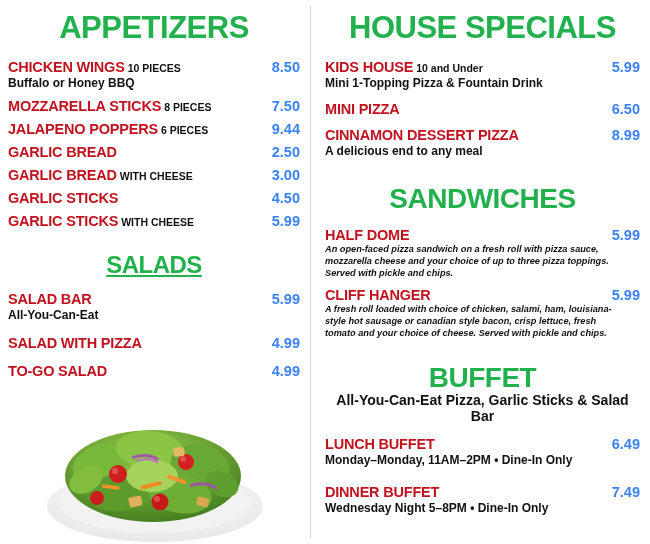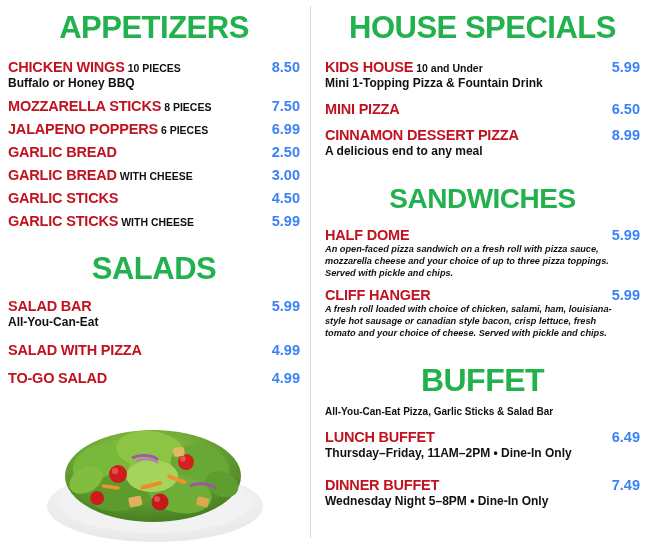--- a/index.html
+++ b/index.html
@@ -39,24 +39,24 @@
     padding: 8px 10px 8px 14px;
   }
   .section-title {
     color: #22b14c;
     font-weight: bold;
     text-align: center;
     letter-spacing: -0.5px;
     line-height: 1;
   }
   .title-appetizers { font-size: 31px; margin: 4px 0 16px 0; }
-  .title-salads { font-size: 31px; margin: 24px 0 14px 0; }
+  .title-salads { font-size: 24px; margin: 24px 0 14px 0; text-decoration: underline; }
   .title-house { font-size: 31px; margin: 4px 0 16px 0; }
   .title-sandwiches { font-size: 28px; margin: 26px 0 14px 0; }
-  .title-buffet { font-size: 32px; margin: 24px 0 10px 0; }
+  .title-buffet { font-size: 28px; margin: 24px 0 0 0; }
 
   .item {
     margin-bottom: 7px;
   }
   .item-row {
     display: flex;
     align-items: flex-start;
     justify-content: space-between;
   }
   .item-name {
@@ -88,23 +88,24 @@
     line-height: 1.25;
   }
   .item-desc.italic {
     font-style: italic;
     font-weight: bold;
     font-size: 9.2px;
     max-width: 295px;
     line-height: 1.3;
   }
   .buffet-sub {
+    text-align: center;
     color: #111;
     font-weight: bold;
-    font-size: 10px;
+    font-size: 14px;
     margin: 0 0 12px 0;
   }
   .salad-image {
     position: absolute;
     left: 40px;
     bottom: 0;
     width: 230px;
     height: 130px;
   }
 </style>
@@ -129,21 +130,21 @@
       <div class="item">
         <div class="item-row">
           <div class="item-name"><span>MOZZARELLA STICKS</span><span class="qual">8 PIECES</span></div>
           <div class="price">7.50</div>
         </div>
       </div>
 
       <div class="item">
         <div class="item-row">
           <div class="item-name"><span>JALAPENO POPPERS</span><span class="qual">6 PIECES</span></div>
-          <div class="price">6.99</div>
+          <div class="price">9.44</div>
         </div>
       </div>
 
       <div class="item">
         <div class="item-row">
           <div class="item-name"><span>GARLIC BREAD</span><span class="qual"></span></div>
           <div class="price">2.50</div>
         </div>
       </div>
 
@@ -296,21 +297,21 @@
 
     <div class="section-title title-buffet">BUFFET</div>
     <div class="buffet-sub">All-You-Can-Eat Pizza, Garlic Sticks &amp; Salad Bar</div>
 
     <div>
       <div class="item">
         <div class="item-row">
           <div class="item-name"><span>LUNCH BUFFET</span></div>
           <div class="price">6.49</div>
         </div>
-        <div class="item-desc">Thursday–Friday, 11AM–2PM • Dine-In Only</div>
+        <div class="item-desc">Monday–Monday, 11AM–2PM • Dine-In Only</div>
       </div>
 
       <div class="item" style="margin-top:16px;">
         <div class="item-row">
           <div class="item-name"><span>DINNER BUFFET</span></div>
           <div class="price">7.49</div>
         </div>
         <div class="item-desc">Wednesday Night 5–8PM • Dine-In Only</div>
       </div>
     </div>

